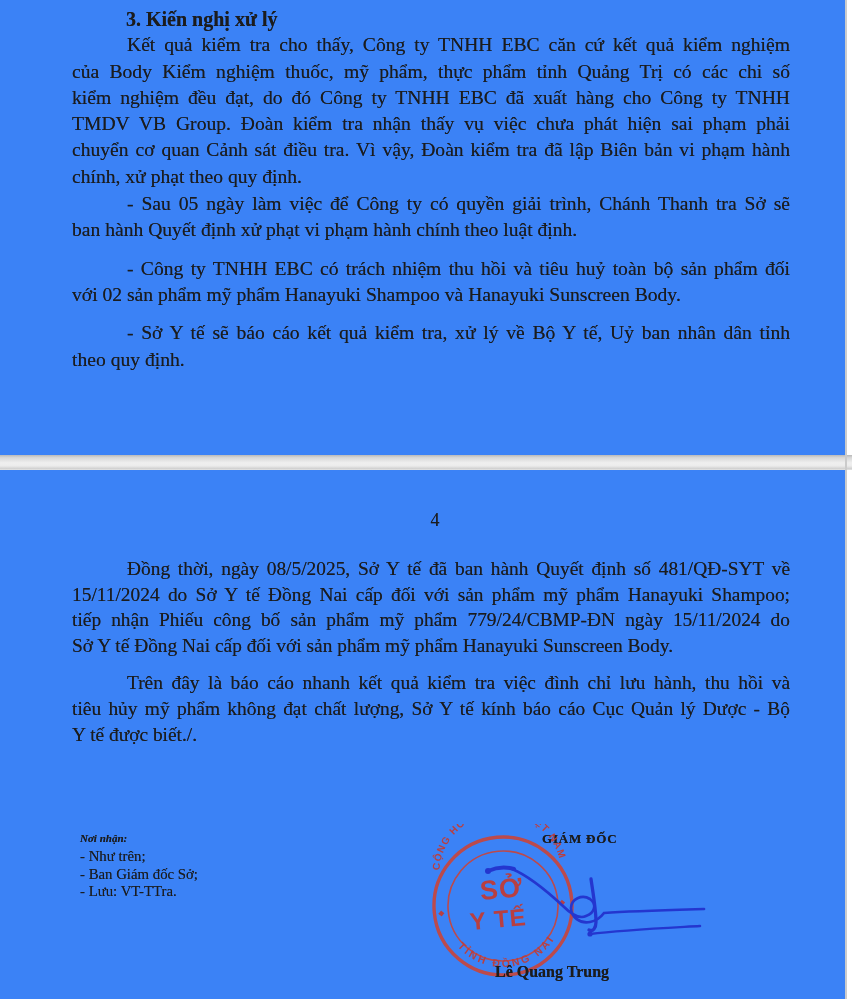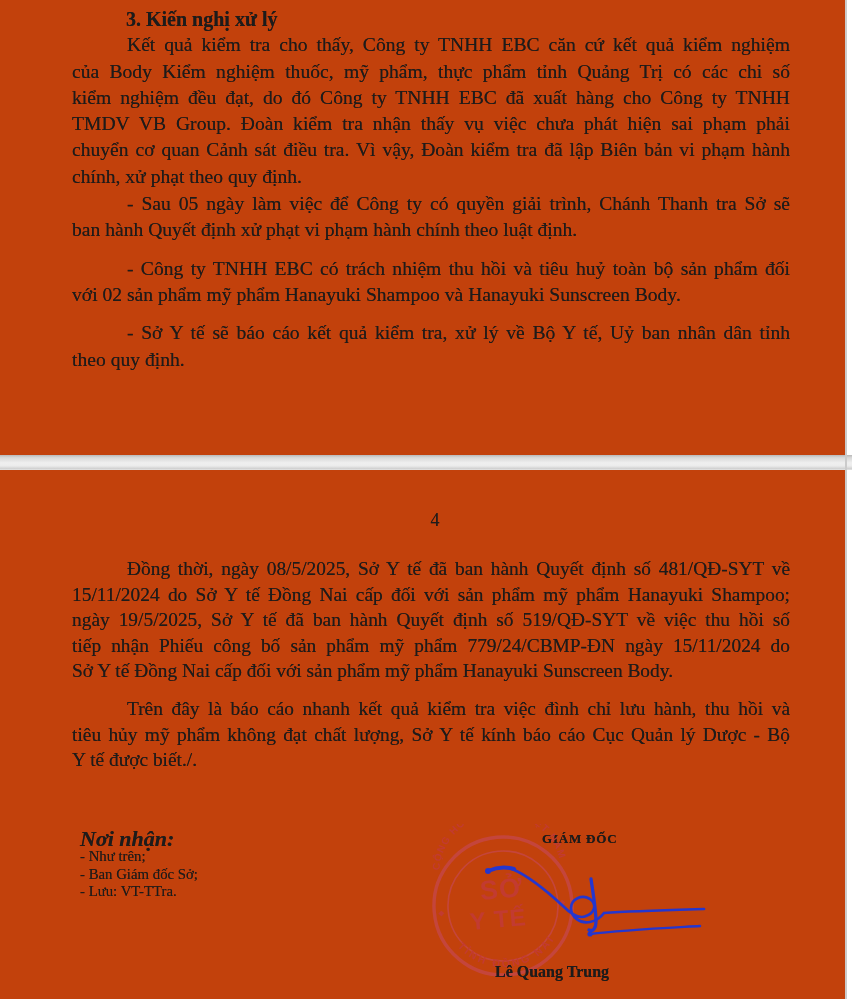--- a/index.html
+++ b/index.html
@@ -8,21 +8,21 @@
     background:#ffffff;
     font-family:"Liberation Serif", serif;
     color:#1c1c1c;
   }
   .stage{position:absolute;inset:0;}
 
   
   .top-fragments i{position:absolute;top:0;height:4px;background:#262626;display:block;}
 
   
-  .page{position:absolute;left:0;width:846px;background:#c2410c;}
+  .page{position:absolute;left:0;width:846px;background:#3b82f6;}
   .page1{top:0;height:455px;}
   .page2{top:470px;height:529px;}
   .page-separator{
     position:absolute;left:0;top:455px;width:852px;height:15px;
     background:linear-gradient(to bottom,#b9b9b9 0%,#d8d8d8 18%,#efefef 52%,#ececec 72%,#cfcfcf 92%,#e8e8e8 100%);
   }
   .right-edge{position:absolute;top:0;left:845px;width:2px;height:999px;background:#cbcbcb;}
 
   
   .textblock{position:absolute;left:72px;top:6px;width:718px;
@@ -36,21 +36,21 @@
   .p-gap1{margin-top:1px;}.p-gap2{margin-top:12px;}
   .ln{text-align:justify;text-align-last:justify;}
   .ln.end{text-align:center;text-align-last:left;}
   .ln.ind{padding-left:55px;}
 
   .page-number{position:absolute;left:0;top:40px;width:870px;text-align:center;
     font-size:18px;text-shadow:0 0 .4px rgba(10,10,10,.5);}
 
   
   .recipients{position:absolute;left:80px;top:359px;}
-  .rec-head{font-weight:bold;font-style:italic;font-size:22px;line-height:19px;
+  .rec-head{font-weight:bold;font-style:italic;font-size:11px;line-height:19px;
     text-shadow:0 0 .5px rgba(10,10,10,.6);}
   .rec-item{font-size:14.8px;line-height:17.6px;text-shadow:0 0 .4px rgba(10,10,10,.55);}
   .signer-title{position:absolute;left:542px;top:361px;font-weight:bold;font-size:13px;
     letter-spacing:.8px;text-shadow:0 0 .6px rgba(10,10,10,.7);}
   .signer-name{position:absolute;left:495px;top:493px;font-weight:bold;font-size:16px;
     text-shadow:0 0 .6px rgba(10,10,10,.7);}
   .seal-sig{position:absolute;left:420px;top:354px;width:300px;height:172px;}
   .seal-ring-text{font-family:"Liberation Sans",sans-serif;font-weight:bold;}
   .seal-center{font-family:"Liberation Sans",sans-serif;font-weight:bold;}
 </style>
@@ -107,21 +107,20 @@
 
   <div class="page-separator"></div>
 
   <section class="page page2">
     <div class="page-number">4</div>
 
     <div class="textblock2">
       <div class="para">
         <div class="ln ind">Đồng thời, ngày 08/5/2025, Sở Y tế đã ban hành Quyết định số 481/QĐ-SYT về</div>
         <div class="ln">15/11/2024 do Sở Y tế Đồng Nai cấp đối với sản phẩm mỹ phẩm Hanayuki Shampoo;</div>
-        <div class="ln">ngày 19/5/2025, Sở Y tế đã ban hành Quyết định số 519/QĐ-SYT về việc thu hồi số</div>
         <div class="ln">tiếp nhận Phiếu công bố sản phẩm mỹ phẩm 779/24/CBMP-ĐN ngày 15/11/2024 do</div>
         <div class="ln end">Sở Y tế Đồng Nai cấp đối với sản phẩm mỹ phẩm Hanayuki Sunscreen Body.</div>
       </div>
       <div class="para p-gap2">
         <div class="ln ind">Trên đây là báo cáo nhanh kết quả kiểm tra việc đình chỉ lưu hành, thu hồi và</div>
         <div class="ln">tiêu hủy mỹ phẩm không đạt chất lượng, Sở Y tế kính báo cáo Cục Quản lý Dược - Bộ</div>
         <div class="ln end">Y tế được biết./.</div>
       </div>
     </div>
 

